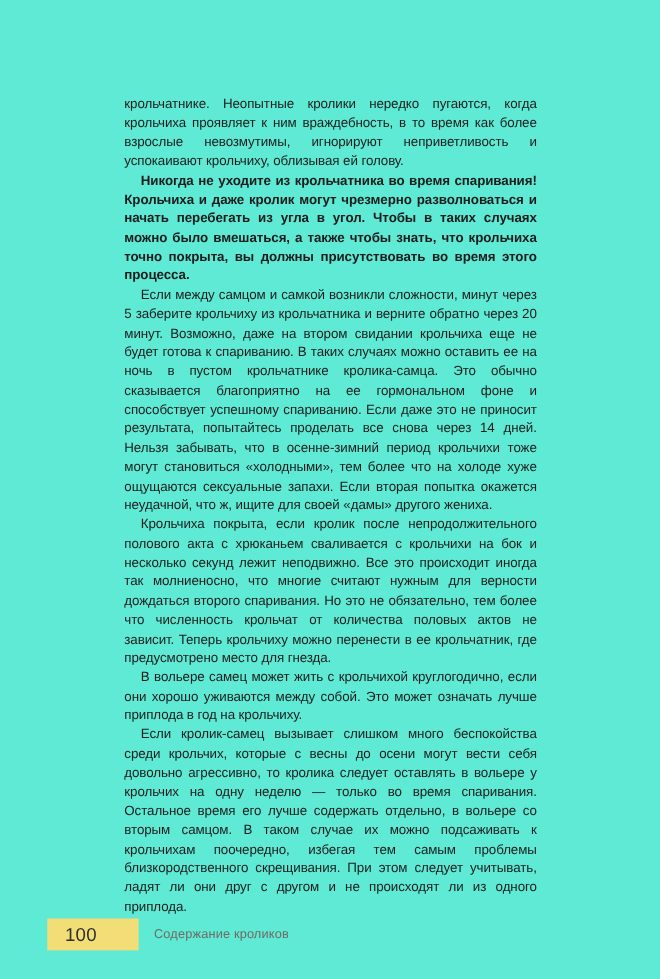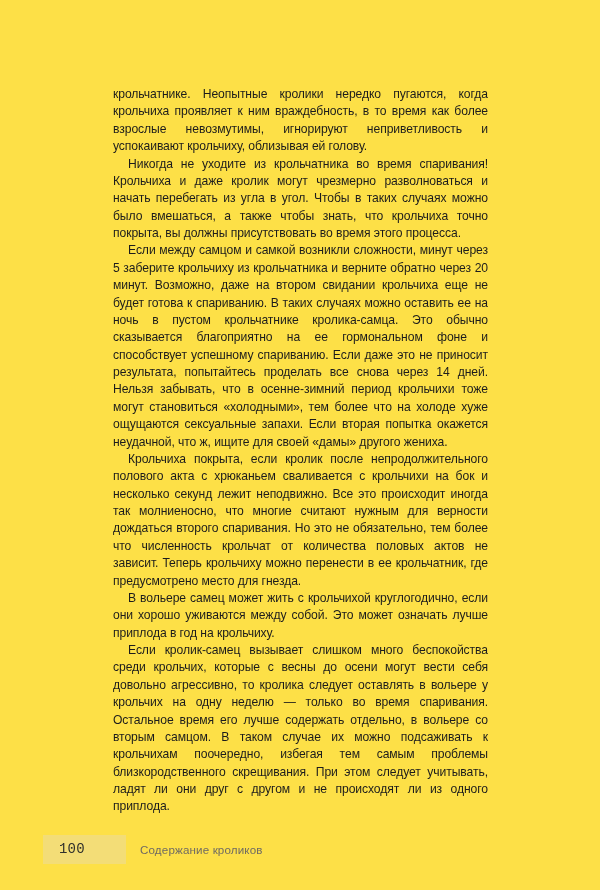--- a/index.html
+++ b/index.html
@@ -70,48 +70,48 @@
     left: 43px;
     top: 0;
     width: 83px;
     height: 29px;
     background: #f3dd77;
   }
   #page-number {
     position: absolute;
     left: 16px;
     top: 7px;
-    font-size: 14px;
+    font-size: 17px;
     line-height: 15px;
     color: #30302c;
     letter-spacing: 0.2px;
-    font-family: Liberation Mono, monospace;
+    font-family: Liberation Sans, sans-serif;
   }
   #running-title {
     position: absolute;
     left: 140px;
     top: 7px;
     font-size: 11.6px;
     line-height: 15px;
     color: #6f6a63;
     letter-spacing: 0.15px;
     white-space: nowrap;
     text-align: right;
   }
 </style>
 </head>
 <body>
 
-<div id="page" style="background: #fde047; padding-left: 20px;">
+<div id="page" style="background: #5eead4; padding-left: 20px;">
 
   <div id="text-column">
 
     <p class="para" style="color: rgb(28, 28, 28);">крольчатнике. Неопытные кролики нередко пугаются, когда крольчиха проявляет к ним враждебность, в то время как более взрослые не­возмутимы, игнорируют неприветливость и успокаивают крольчиху, облизывая ей голову.</p>
 
-    <p class="para indent" style="color: rgb(28, 28, 28);">Никогда не уходите из крольчатника во время спаривания! Крольчиха и даже кролик могут чрезмерно разволноваться и начать перебегать из угла в угол. Чтобы в таких случаях можно было вмешаться, а также чтобы знать, что крольчиха точно покрыта, вы должны присутствовать во время этого процесса.</p>
+    <p class="para indent" style="color: rgb(28, 28, 28); font-weight: bold;">Никогда не уходите из крольчатника во время спаривания! Крольчиха и даже кролик могут чрезмерно разволноваться и начать перебегать из угла в угол. Чтобы в таких случаях можно было вмешаться, а также чтобы знать, что крольчиха точно покрыта, вы должны присутствовать во время этого процесса.</p>
 
     <p class="para indent" style="color: rgb(28, 28, 28);">Если между самцом и самкой возникли сложности, минут через 5 за­берите крольчиху из крольчатника и верните обратно через 20 минут. Возможно, даже на втором свидании крольчиха еще не будет готова к спариванию. В таких случаях можно оставить ее на ночь в пустом крольчатнике кролика-самца. Это обычно сказывается благоприятно на ее гормональном фоне и способствует успешному спариванию. Если даже это не приносит результата, попытайтесь проделать все снова че­рез 14 дней. Нельзя забывать, что в осенне-зимний период крольчихи тоже могут становиться «холодными», тем более что на холоде хуже ощущаются сексуальные запахи. Если вторая попытка окажется неудач­ной, что ж, ищите для своей «дамы» другого жениха.</p>
 
     <p class="para indent" style="color: rgb(28, 28, 28);">Крольчиха покрыта, если кролик после непродолжительного полово­го акта с хрюканьем сваливается с крольчихи на бок и несколько секунд лежит неподвижно. Все это происходит иногда так молниеносно, что многие считают нужным для верности дождаться второго спаривания. Но это не обязательно, тем более что численность крольчат от количе­ства половых актов не зависит. Теперь крольчиху можно перенести в ее крольчатник, где предусмотрено место для гнезда.</p>
 
     <p class="para indent" style="color: rgb(28, 28, 28);">В вольере самец может жить с крольчихой круглогодично, если они хорошо уживаются между собой. Это может означать лучше приплода в год на крольчиху.</p>
 
 
     <p class="para indent" style="color: rgb(28, 28, 28);">Если кролик-самец вызывает слишком много беспокойства среди крольчих, которые с весны до осени могут вести себя довольно агрес­сивно, то кролика следует оставлять в вольере у крольчих на одну неде­лю — только во время спаривания. Остальное время его лучше содер­жать отдельно, в вольере со вторым самцом. В таком случае их можно подсаживать к крольчихам поочередно, избегая тем самым проблемы близкородственного скрещивания. При этом следует учитывать, ладят ли они друг с другом и не происходят ли из одного приплода.</p>
 

